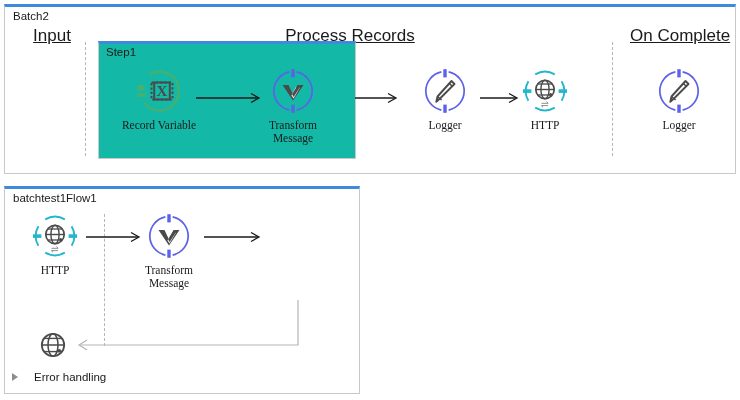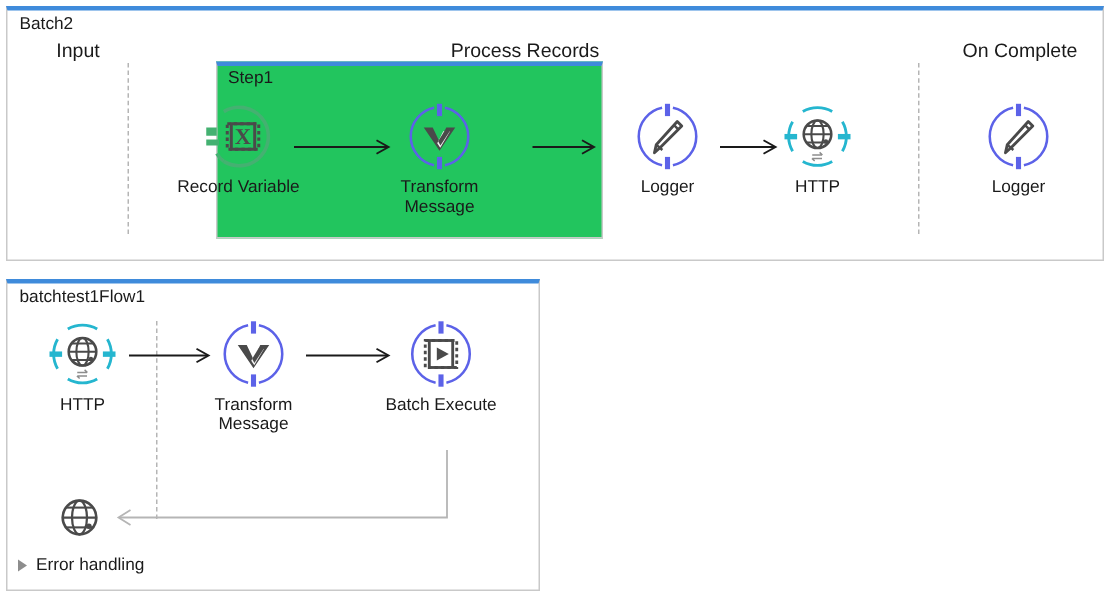--- a/index.html
+++ b/index.html
@@ -36,41 +36,41 @@
     top: 3px;
     font-size: 11.5px;
     color: #1a1a1a;
     white-space: nowrap;
   }
 
   
   .stepbox {
     position: absolute;
     box-sizing: border-box;
-    background: #22c55e;
+    background: #14b8a6;
     border: 1px solid #c9c9c9;
     border-top: 3px solid #3f8bdb;
-    margin-left: 46px;
   }
   .stepbox-title {
     position: absolute;
     left: 7px;
     top: 2px;
     font-size: 11.5px;
     color: #1a1a1a;
     white-space: nowrap;
   }
 
   
   .lane-label {
     position: absolute;
-    font-size: 13px;
+    font-size: 17px;
     color: #1a1a1a;
     white-space: nowrap;
     text-align: center;
+    text-decoration: underline;
   }
 
   
   .vsep {
     position: absolute;
     width: 0;
     border-left: 1px dashed #b5b5b5;
   }
 
   
@@ -85,35 +85,36 @@
     height: 48px;
     margin: 0 auto;
   }
   .node-ring svg { display: block; }
   .node-label {
     margin-top: 4px;
     font-size: 11.5px;
     line-height: 13px;
     color: #1a1a1a;
     white-space: pre-line;
+    font-family: Liberation Serif, serif;
   }
 
   
   .conn {
     position: absolute;
     pointer-events: none;
   }
   .conn svg { display: block; overflow: visible; }
 
   
   .err-row {
     position: absolute;
     display: flex;
     align-items: center;
-    gap: 6px;
+    gap: 16px;
   }
   .err-tri {
     width: 0; height: 0;
     border-left: 6px solid #8d8d8d;
     border-top: 4.5px solid transparent;
     border-bottom: 4.5px solid transparent;
   }
   .err-text {
     font-size: 11.5px;
     color: #1a1a1a;
@@ -306,34 +307,20 @@
 Message</div>
   </div>
 
   <div class="conn" style="left:204px; top:231px;">
     <svg width="60" height="12" viewBox="0 0 60 12">
       <line x1="0" y1="6" x2="54" y2="6" stroke="#1a1a1a" stroke-width="1.3"></line>
       <path d="M 47 1.5 L 55 6 L 47 10.5" fill="none" stroke="#1a1a1a" stroke-width="1.3"></path>
     </svg>
   </div>
 
-  <div class="node" style="left:249px; top:212px;">
-    <div class="node-ring">
-      <svg width="48" height="48" viewBox="0 0 48 48">
-        <path d="M 27.6 4.9 A 19.5 19.5 0 0 1 27.6 43.1" fill="none" stroke="#5c62e8" stroke-width="1.7"></path>
-        <path d="M 20.4 43.1 A 19.5 19.5 0 0 1 20.4 4.9" fill="none" stroke="#5c62e8" stroke-width="1.7"></path>
-        <rect x="22.3" y="2.2" width="3.4" height="8.2" fill="#5c62e8"></rect>
-        <rect x="22.3" y="37.6" width="3.4" height="8.2" fill="#5c62e8"></rect>
-        <rect x="13.5" y="15.0" width="21" height="18" fill="none" stroke="#4a4a4a" stroke-width="1.9" stroke-dasharray="2.3 2.0"></rect>
-        <rect x="16.2" y="15.0" width="15.6" height="18" fill="none" stroke="#4a4a4a" stroke-width="1.9"></rect>
-        <path d="M 21.2 19.6 L 29.2 24.0 L 21.2 28.4 Z" fill="#4a4a4a"></path>
-      </svg>
-    </div>
-    <div class="node-label">Batch Execute</div>
-  </div>
 
   <div class="conn" style="left:70px; top:300px;">
     <svg width="240" height="54" viewBox="0 0 240 54">
       <path d="M 228 0 L 228 45 L 10 45" fill="none" stroke="#b5b5b5" stroke-width="1.2"></path>
       <path d="M 17 40 L 9 45 L 17 50" fill="none" stroke="#b5b5b5" stroke-width="1.2"></path>
     </svg>
   </div>
 
   <div class="plain-icon" style="left:38px; top:330px;">
     <svg width="30" height="30" viewBox="0 0 30 30">

